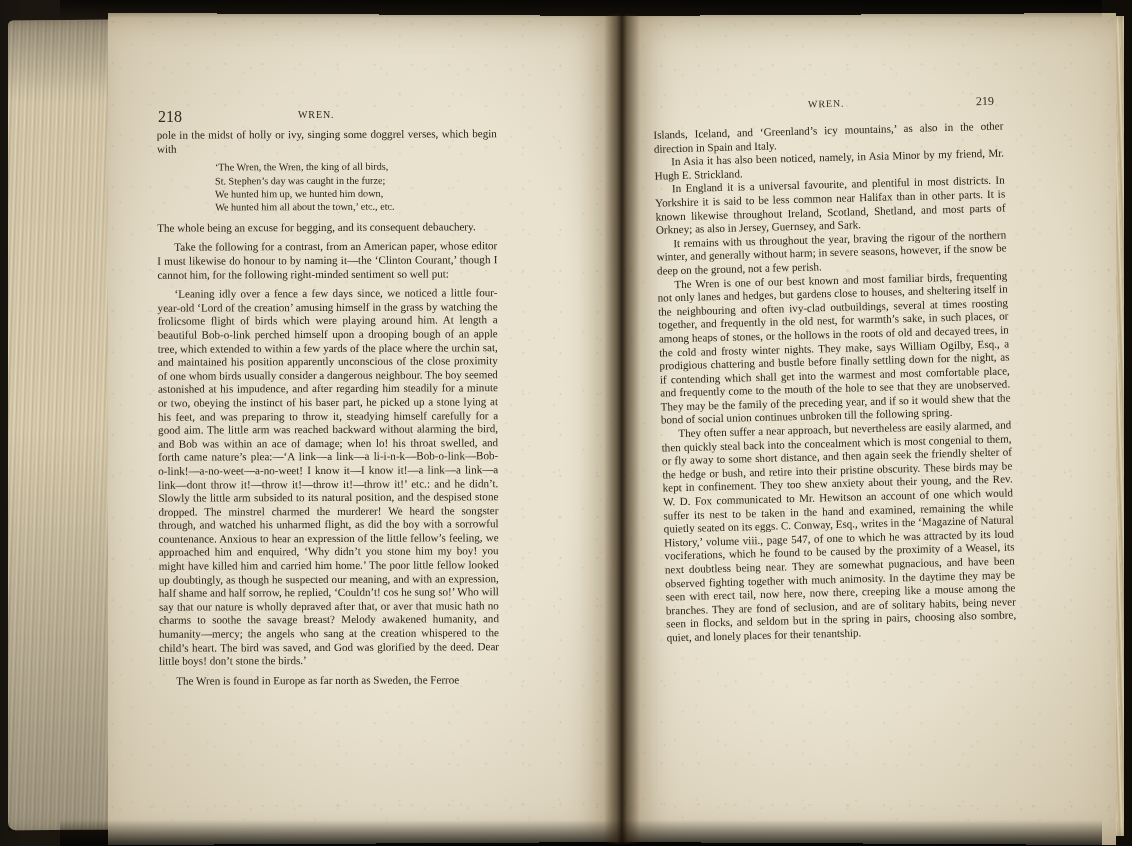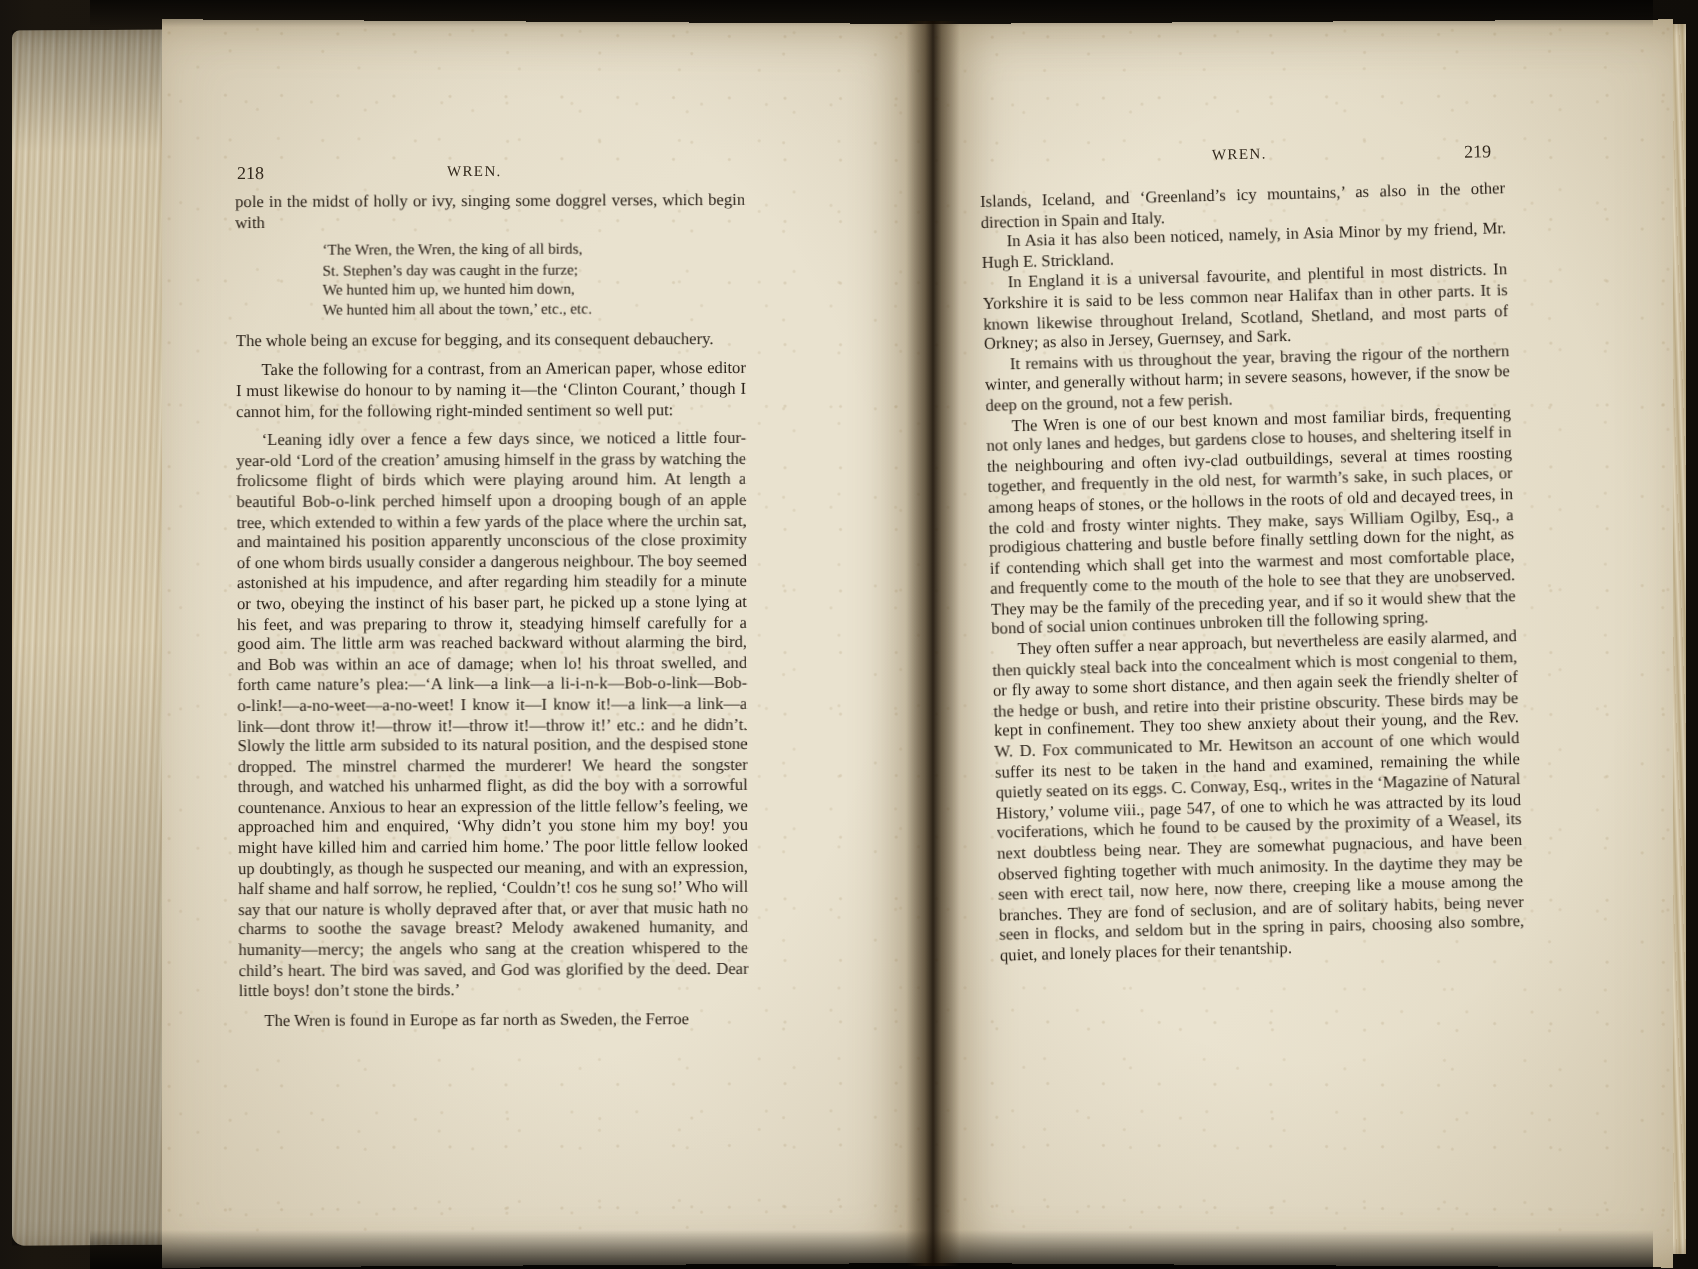--- a/index.html
+++ b/index.html
@@ -152,21 +152,21 @@
     width: 350px;
     transform: rotate(-1.5deg);
   }
 
   .hdr {
     position: absolute;
     font-size: 10px;
     letter-spacing: 0.9px;
     color: #33291d;
   }
-  .hdr-left-num { left: 150px; top: 102px; font-size: 12px; letter-spacing: 0; }
+  .hdr-left-num { left: 150px; top: 102px; font-size: 16px; letter-spacing: 0; }
   .hdr-left-ttl { left: 290px; top: 103px; }
   .hdr-right-ttl { left: 800px; top: 92px; transform: rotate(-1.4deg); }
   .hdr-right-num { left: 968px; top: 88px; font-size: 12px; letter-spacing: 0; transform: rotate(-1.4deg); }
 
   p {
     margin: 0 0 0 0;
     text-indent: 17px;
   }
   p.noind { text-indent: 0; }
 

